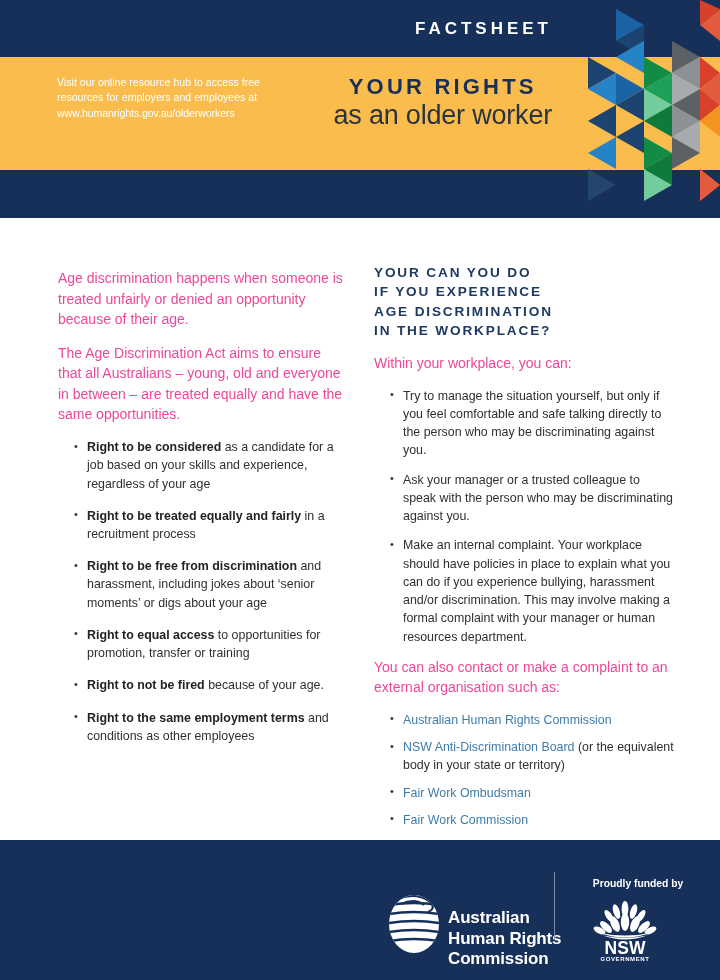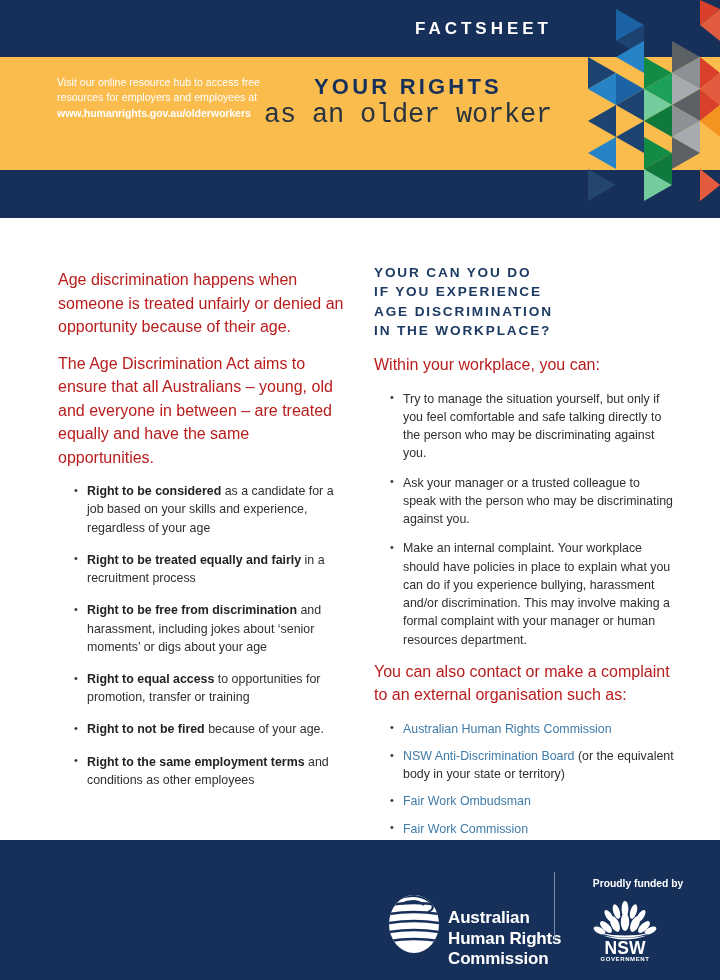--- a/index.html
+++ b/index.html
@@ -27,35 +27,35 @@
   }
   .title-wrap {
     position:absolute; right:168px; top:75px; text-align:center;
   }
   .title-1 {
     color:#16305a; font-size:22px; font-weight:bold;
     letter-spacing:3.2px; line-height:1.05;
   }
   .title-2 {
     color:#2a3340; font-size:27px; font-weight:normal;
-    line-height:1.18; margin-top:2px; letter-spacing:-0.2px;font-family:Liberation Mono, monospace;
+    line-height:1.18; margin-top:2px; letter-spacing:-0.2px;
   }
   .hdr-navy-bot {
     position:absolute; left:0; top:170px; width:720px; height:48px;
     background:#16305a;
   }
   .tri-svg { position:absolute; left:0; top:0; width:720px; height:218px; }
 
   
   .content { position:absolute; left:0; top:218px; width:720px; height:622px; background:#ffffff; }
   .col-left  { position:absolute; left:58px;  top:50px; width:290px; }
   .col-right { position:absolute; left:374px; top:45px; width:300px; }
 
   p.body {
-    font-size:16px; line-height:1.47; color:#b91c1c;
+    font-size:14px; line-height:1.47; color:#ec4899;
     margin-bottom:13px;
   }
   h2.sec {
     color:#1d3a63; font-size:13.6px; font-weight:bold;
     letter-spacing:1.85px; line-height:1.42;
     margin-top:22px; margin-bottom:13px;
   }
   h2.sec.first { margin-top:0; }
 
   ul.bl { list-style:none; margin:0 0 0 16px; padding:0; }
@@ -76,21 +76,21 @@
 
   
   .footer {
     position:absolute; left:0; top:840px; width:720px; height:140px;
     background:#16305a;
   }
   .foot-text {
     position:absolute; left:57px; top:75px; width:250px;
     color:#ffffff; font-size:10.6px; line-height:1.45;
   }
-  .foot-text .strong { font-weight:bold; letter-spacing:-0.1px; }
+  .foot-text .strong { font-weight:normal; letter-spacing:-0.1px; }
 
   .ahrc { position:absolute; left:385px; top:890px; width:180px; height:80px; }
   .ahrc-text {
     position:absolute; left:63px; top:18px;
     color:#fff; font-weight:bold; font-size:17px; line-height:1.22;
     letter-spacing:-0.15px;
   }
   .divider {
     position:absolute; left:554px; top:872px; width:1px; height:68px;
     background:#7a8aa6;

